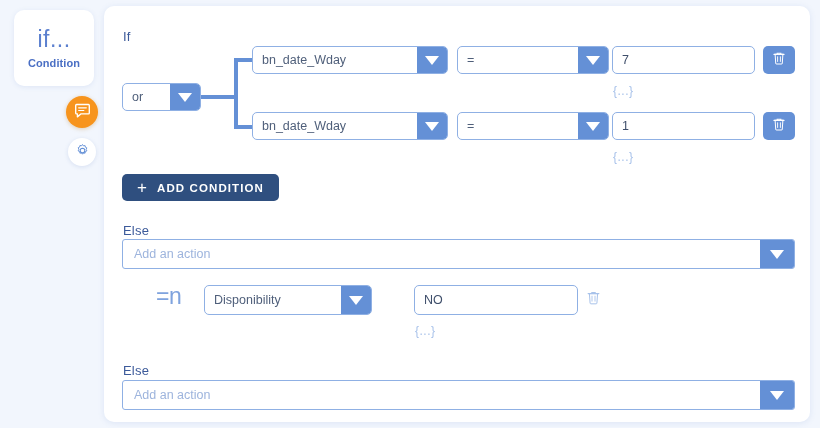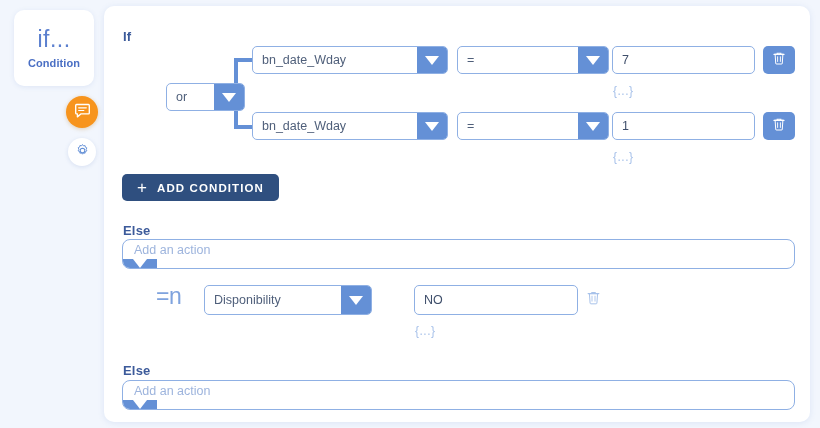--- a/index.html
+++ b/index.html
@@ -75,21 +75,21 @@
     width: 706px; height: 416px;
     background: #ffffff;
     border-radius: 10px;
     box-shadow: 0 1px 6px rgba(95,125,195,0.14);
     box-sizing: border-box;
   }
   .section-label {
     position: absolute;
     color: #3c5a9a;
     font-size: 13px;
-    font-weight: bold;
+    font-weight: normal;
     letter-spacing: 0.2px;
   }
 
   
   .select {
     position: absolute;
     display: flex;
     height: 28px;
     box-sizing: border-box;
     border: 1px solid #8fb0e4;
@@ -186,24 +186,23 @@
     line-height: 1;
   }
 
   
   .wide-select {
     position: absolute;
     display: flex;
     height: 30px;
     box-sizing: border-box;
     border: 1px solid #8fb0e4;
-    border-radius: 8px;
+    border-radius: 3px;
     background: #ffffff;
     overflow: hidden;
-    flex-direction: column;
   }
   .wide-select .ws-text {
     flex: 1;
     display: flex;
     align-items: center;
     padding-left: 11px;
     color: #9db4dd;
     font-size: 12.5px;
   }
   .wide-select .ws-arrow {
@@ -257,21 +256,21 @@
 
 <div id="panel">
 
   <div class="section-label" style="left:19px; top:23px;">If</div>
 
   <div class="conn" style="left:96px; top:89px; width:38px; height:4px;"></div>
   <div class="conn" style="left:130px; top:55px; width:4px; height:68px;"></div>
   <div class="conn" style="left:130px; top:52px; width:26px; height:4px;"></div>
   <div class="conn" style="left:130px; top:119px; width:26px; height:4px;"></div>
 
-  <div class="select" style="left:18px; top:77px; width:79px;margin-left:44px;">
+  <div class="select" style="left:18px; top:77px; width:79px;">
     <div class="sel-text">or</div>
     <div class="sel-arrow">
       <div class="caret"></div>
     </div>
   </div>
 
   <div>
     <div class="select" style="left:148px; top:40px; width:196px;">
       <div class="sel-text">bn_date_Wday</div>
       <div class="sel-arrow">

